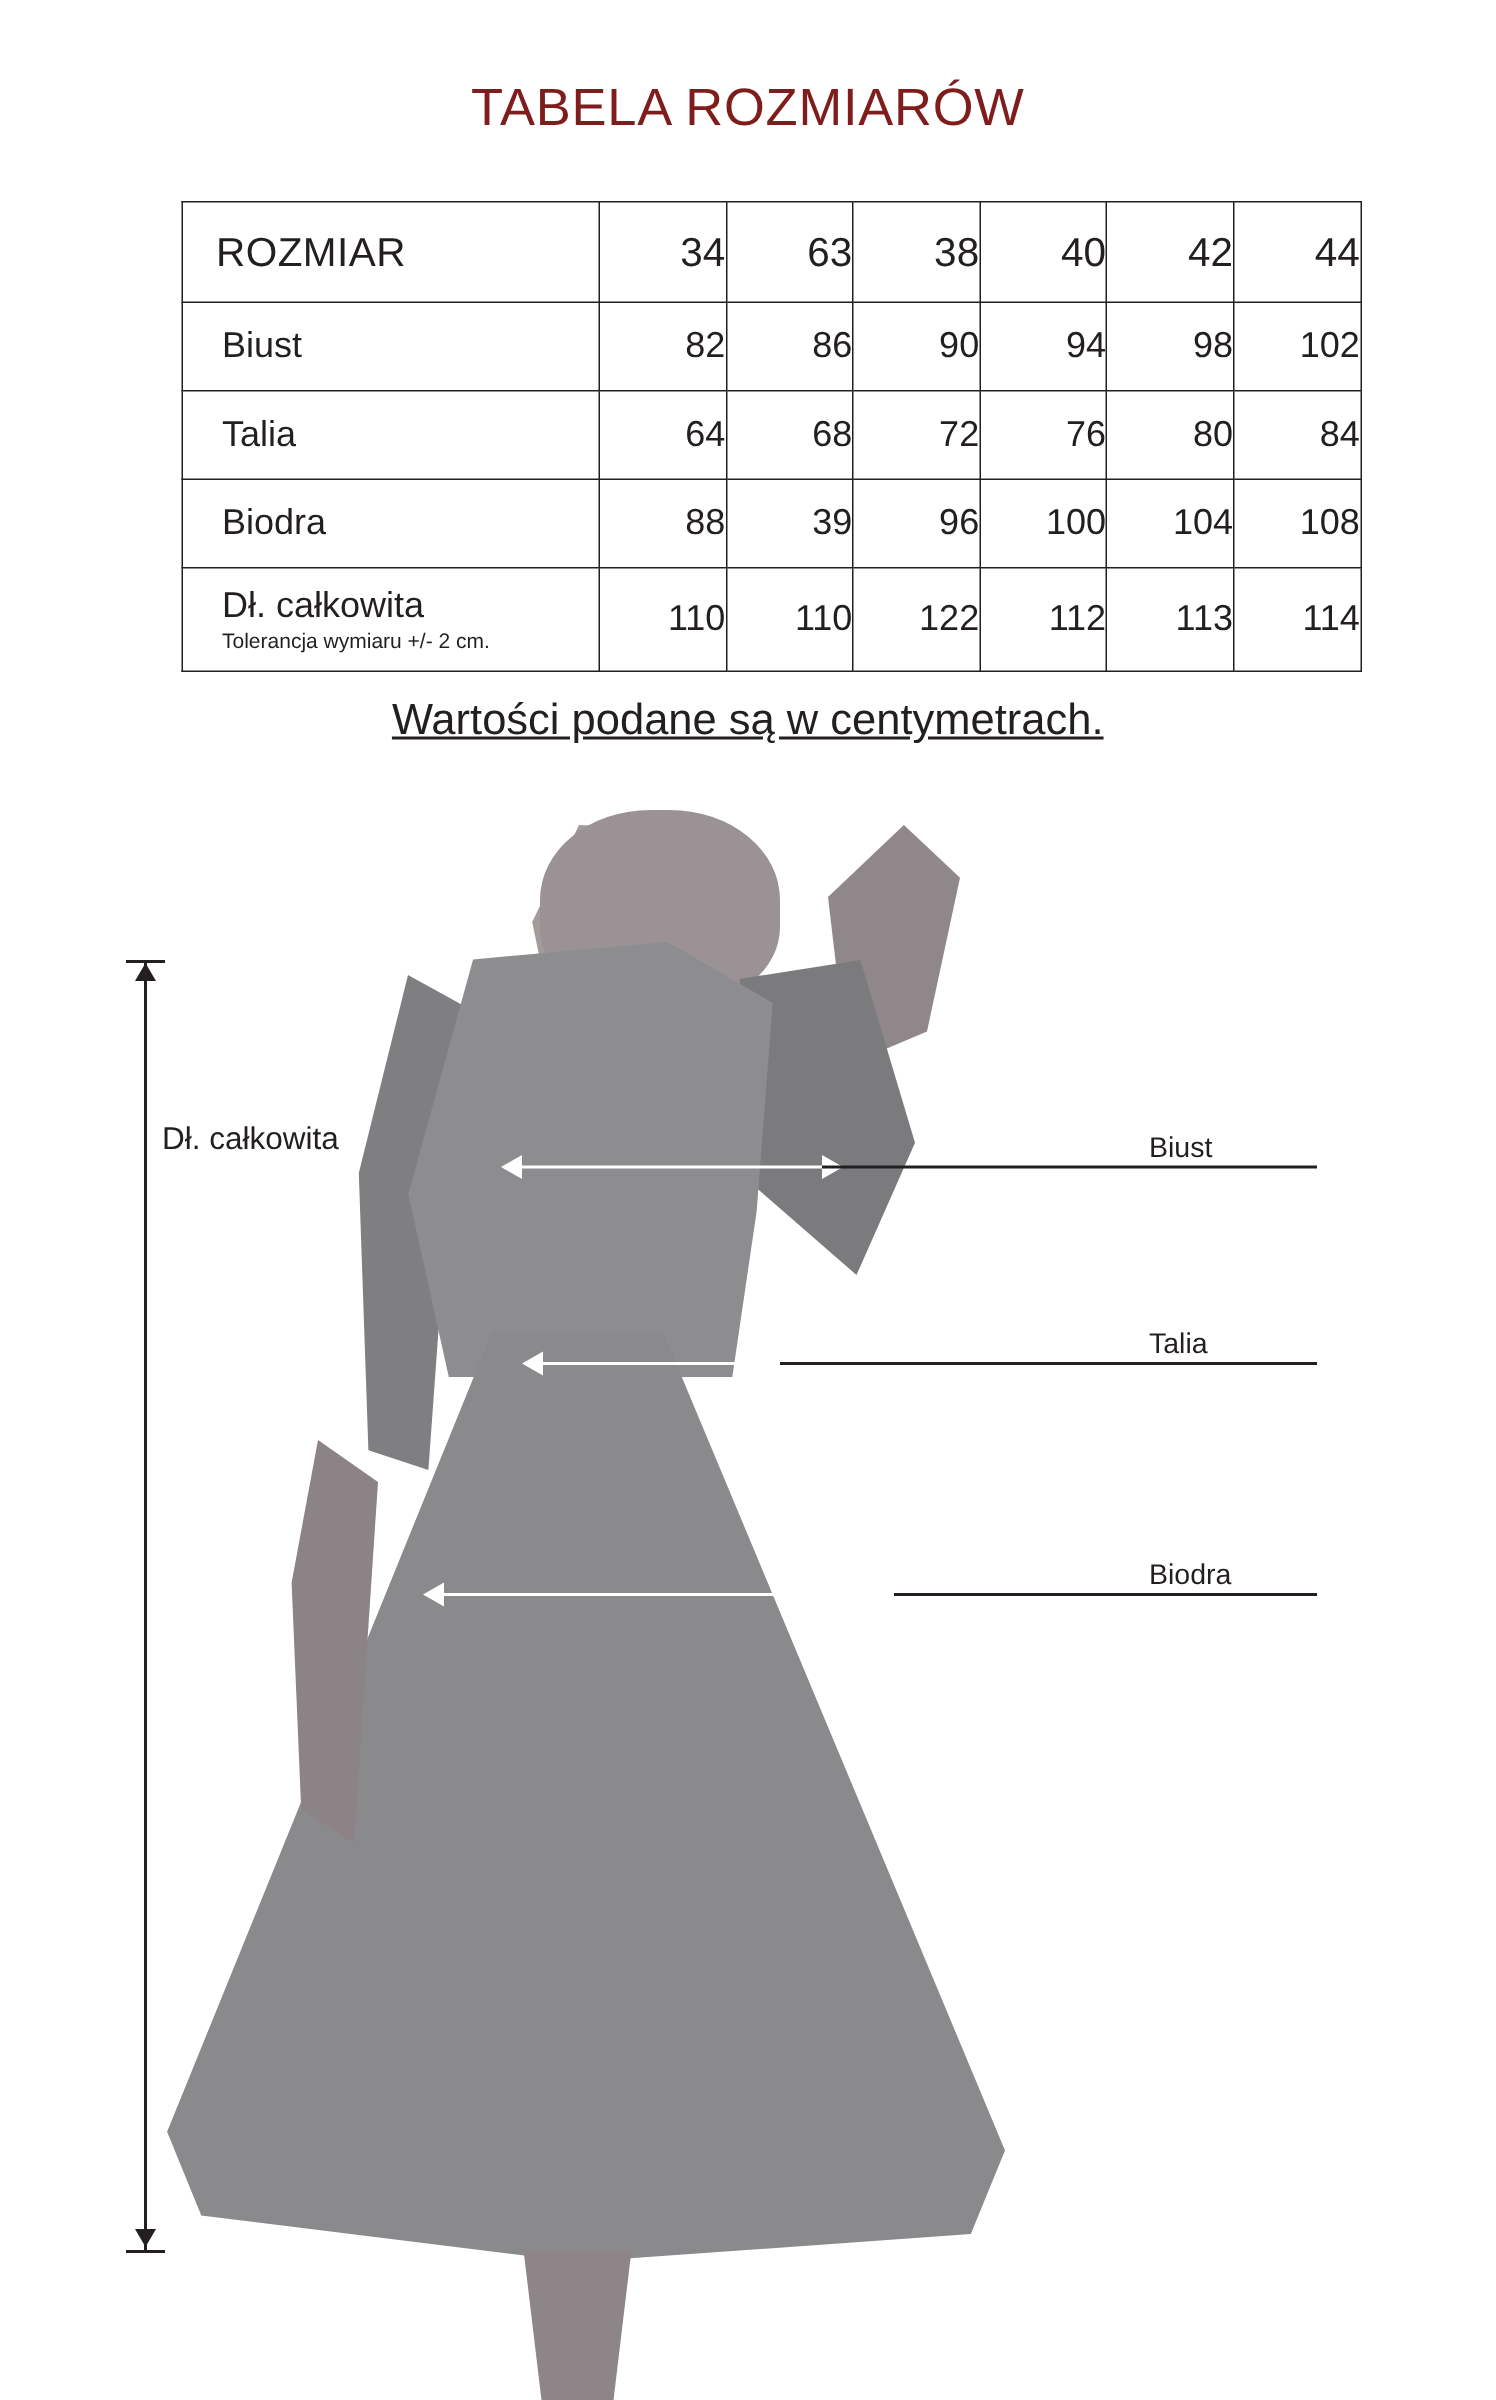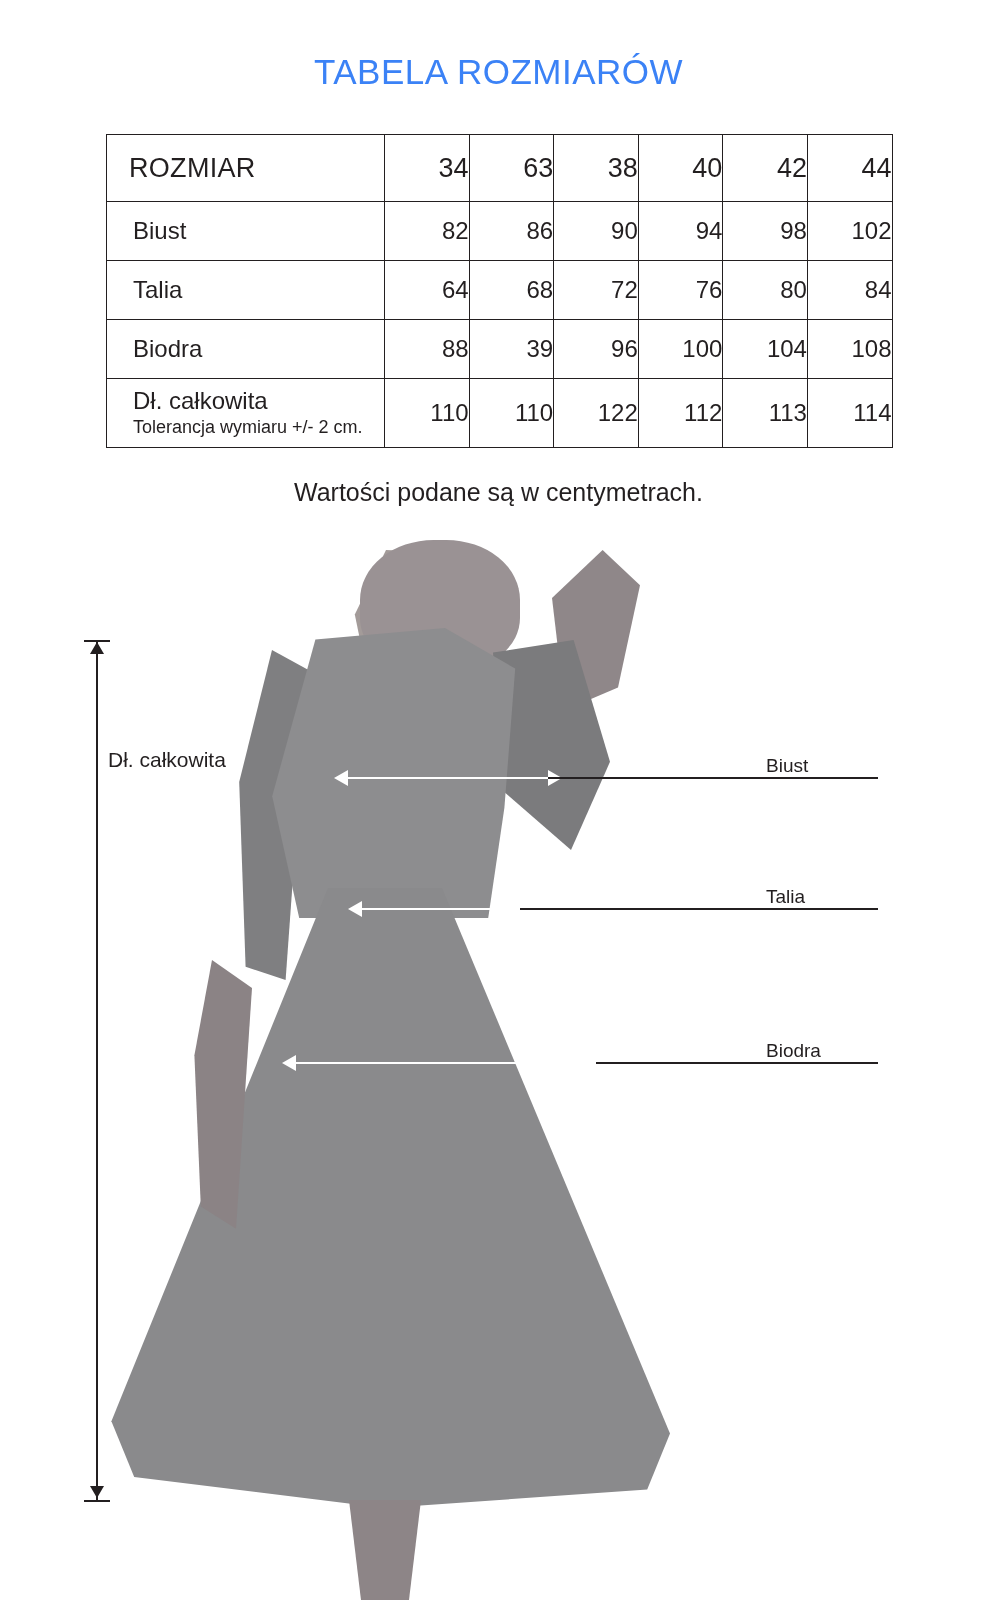--- a/index.html
+++ b/index.html
@@ -17,34 +17,35 @@
   }
 
   
   .page-title {
     text-align: center;
     font-size: 35px;
     font-weight: 400;
     letter-spacing: 0.5px;
     margin: 0;
     padding-top: 52px;
-    color: #3b82f6;
+    color: #7f1d1d;
   }
 
   
   .table-wrap {
     position: absolute;
     left: 106px;
     top: 134px;
     width: 786px;
   }
   table.size-table {
     border-collapse: collapse;
     width: 100%;
     table-layout: fixed;
+    margin-left: 15px;
   }
   table.size-table td, table.size-table th {
     border: 1px solid #231f20;
     text-align: right;
     vertical-align: middle;
     font-weight: 400;
     padding: 0;
     height: 58px;
   }
   table.size-table col.label-col { width: 278px; }
@@ -60,37 +61,38 @@
     font-size: 27px;
     font-weight: 700;
   }
   .row-label {
     text-align: left !important;
     padding-left: 26px !important;
     font-size: 24px;
   }
   .row-label .sub {
     display: block;
-    font-size: 18px;
+    font-size: 14px;
     line-height: 1.25;
     margin-top: 1px;
   }
   .cell-val {
     font-size: 24px;
   }
   tr.header-row td { height: 66px; }
   tr.last-row td { height: 68px; }
 
   .units-note {
     position: absolute;
     left: 0;
     right: 0;
-    top: 478px;
+    top: 464px;
     text-align: center;
-    font-size: 25px;
+    font-size: 29px;
+    text-decoration: underline;
   }
 
   
   .figure-area {
     position: absolute;
     left: 0;
     top: 540px;
     width: 997px;
     height: 1060px;
     overflow: hidden;

